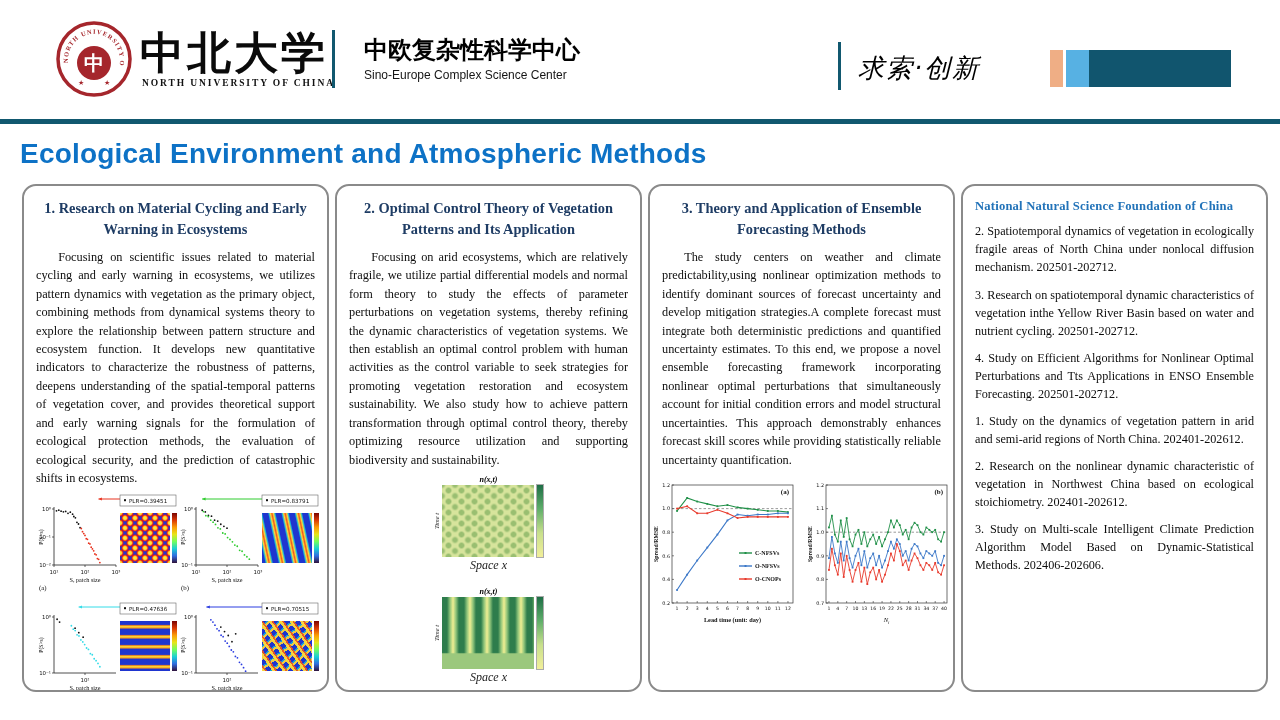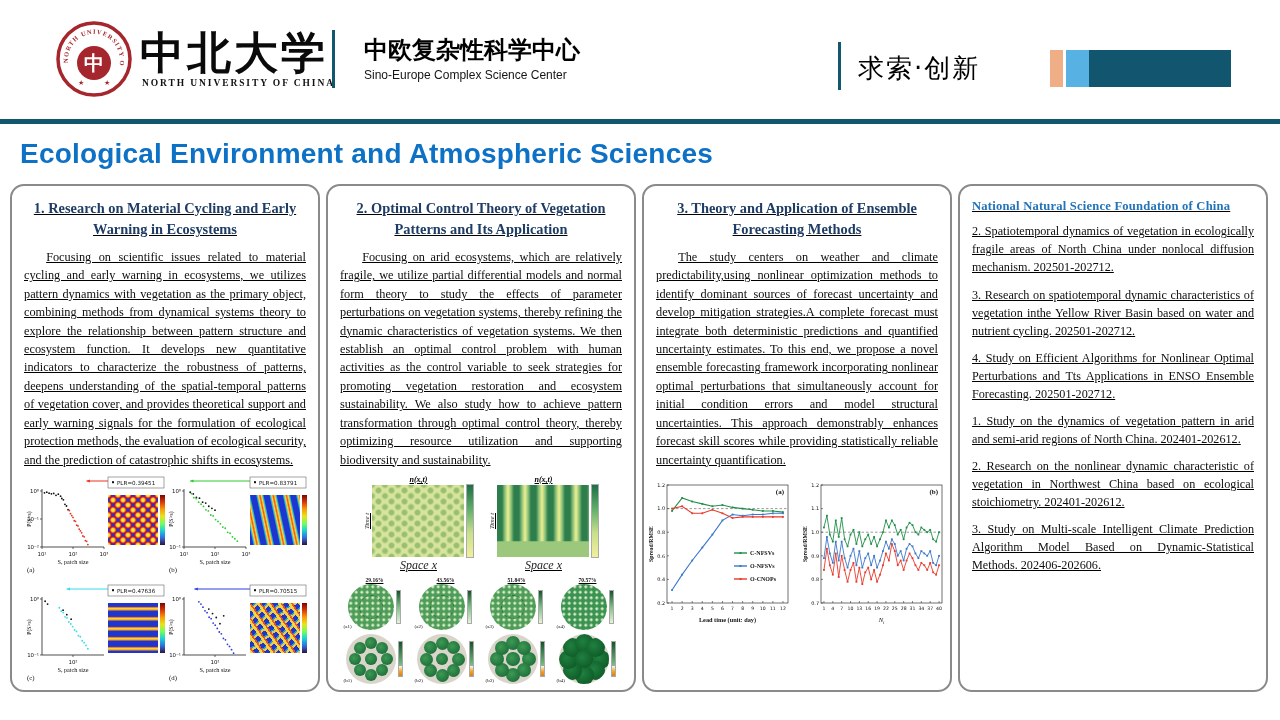--- a/index.html
+++ b/index.html
@@ -15,32 +15,32 @@
     font-family:"DejaVu Sans",sans-serif;letter-spacing:3px;}
   .uni-en{position:absolute;left:142px;top:78px;font-size:9.5px;font-weight:bold;letter-spacing:1.9px;color:#111;}
   .vdiv{position:absolute;width:3px;background:#11586f;}
   .vdiv1{left:332px;top:30px;height:58px;}
   .vdiv2{left:838px;top:42px;height:48px;}
   .center-cn{position:absolute;left:364px;top:34px;font-size:24px;font-weight:bold;color:#000;
     font-family:"DejaVu Sans",sans-serif;}
   .center-en{position:absolute;left:364px;top:68px;font-size:12px;color:#151515;
     font-family:"Liberation Sans",sans-serif;}
   .motto{position:absolute;left:858px;top:51px;font-size:26px;color:#000;letter-spacing:2px;
-    font-family:"DejaVu Sans",sans-serif;}
+    font-family:"DejaVu Sans",sans-serif;font-style:italic;}
   .blocks{position:absolute;left:1050px;top:50px;height:37px;display:flex;}
   .blk-peach{width:13px;background:#efae85;margin-right:3px;}
   .blk-blue{width:23px;background:#57b1e3;}
   .blk-teal{width:142px;background:#11556e;}
 
   
   .page-title{margin:14px 0 0 20px;font-size:28px;font-weight:bold;color:#0d72c6;
     font-family:"Liberation Sans",sans-serif;letter-spacing:.2px;}
 
   
-  .panels{display:flex;gap:6px;padding:0 12px 0 10px;margin-top:14px;text-decoration:underline;}
+  .panels{display:flex;gap:6px;padding:0 12px 0 22px;margin-top:14px;}
   .panel{flex:1;height:508px;border:2px solid #8a8a8a;border-radius:14px;background:#fff;
     padding:8px 12px;box-sizing:border-box;position:relative;overflow:hidden;}
   .panel h2{margin:4px 4px 8px;font-size:14.4px;line-height:1.45;text-align:center;color:#1e3c64;font-weight:bold;}
   .panel p.body{margin:0;font-size:12.3px;line-height:1.5;text-align:justify;text-justify:inter-word;
     text-indent:1.8em;color:#0d0d0d;}
 
   
   .fig1{margin-top:6px;display:grid;grid-template-columns:142px 142px;justify-content:space-between;row-gap:8px;}
   .pcell{position:relative;width:142px;height:100px;}
   .pcell svg{position:absolute;left:0;top:0;}
@@ -51,21 +51,21 @@
     background-image:radial-gradient(circle at 50% 50%, #ffe93a 0 1.4px, #ff6a1c 2.4px, #e01414 3.1px, rgba(224,20,20,0) 3.9px),
       radial-gradient(circle at 50% 50%, #ffe93a 0 1.4px, #ff6a1c 2.4px, #e01414 3.1px, rgba(224,20,20,0) 3.9px);
     background-size:10px 10px;background-position:0 0,5px 5px;}
   .pat-wavy{background:repeating-linear-gradient(78deg,#1f35cf 0 3px,#18b8d8 4px,#ffd93a 5.5px,#f2541c 7px,#ffd93a 8.5px,#18b8d8 10px,#1f35cf 11px 13px);}
   .pat-hstripes{background:repeating-linear-gradient(180deg,#1f35cf 0 3.4px,#f58a1c 4.6px,#ffe93a 5.8px,#f58a1c 7px,#1f35cf 8.2px 10px);}
   .pat-mixed{background-color:#1f35cf;
     background-image:repeating-linear-gradient(55deg, rgba(255,217,58,.95) 0 2.4px, rgba(242,84,28,.9) 2.4px 4px, rgba(0,0,0,0) 4px 8.5px),
       repeating-linear-gradient(-40deg, rgba(255,217,58,.9) 0 2.2px, rgba(24,184,216,.8) 2.2px 3.6px, rgba(0,0,0,0) 3.6px 8px);}
 
   
-  .st-row{display:flex;justify-content:center;gap:14px;margin-top:6px;}
+  .st-row{display:flex;justify-content:center;gap:14px;margin-top:6px;flex-direction:column;}
   .st-group{display:flex;flex-direction:column;align-items:center;}
   .st-title{font-size:8px;font-style:italic;font-weight:bold;}
   .st-main{display:flex;align-items:center;gap:2px;}
   .st-ylab{writing-mode:vertical-rl;transform:rotate(180deg);font-size:6.5px;font-style:italic;color:#222;}
   .hm{width:92px;height:72px;}
   .hm1{background-color:#d7e49c;
     background-image:radial-gradient(circle 5px at center, rgba(120,170,90,.65) 0 40%, rgba(120,170,90,0) 75%),
       radial-gradient(circle 5px at center, rgba(120,170,90,.65) 0 40%, rgba(120,170,90,0) 75%);
     background-size:13px 11px,13px 11px;background-position:0 0,6.5px 5.5px;}
   .hm2{background-color:#9fcc80;
@@ -130,21 +130,21 @@
     <div class="vdiv vdiv2"></div>
     <div class="motto">求索·创新</div>
     <div class="blocks">
       <span class="blk-peach"></span>
       <span class="blk-blue"></span>
       <span class="blk-teal"></span>
     </div>
   </header>
   <div class="rule"></div>
 
-  <h1 class="page-title">Ecological Environment and Atmospheric Sciences</h1>
+  <h1 class="page-title">Ecological Environment and Atmospheric Methods</h1>
 
   <main class="panels">
 
     <section class="panel">
       <h2>1. Research on Material Cycling and Early Warning in Ecosystems</h2>
       <p class="body">Focusing on scientific issues related to material cycling and early warning in ecosystems, we utilizes pattern dynamics with vegetation as the primary object, combining methods from dynamical systems theory to explore the relationship between pattern structure and ecosystem function. It develops new quantitative indicators to characterize the robustness of patterns, deepens understanding of the spatial-temporal patterns of vegetation cover, and provides theoretical support and early warning signals for the formulation of ecological protection methods, the evaluation of ecological security, and the prediction of catastrophic shifts in ecosystems.</p>
       <div class="fig1" id="fig-patch">
           <div class="pcell">
             <svg width="142" height="100" viewBox="0 0 142 100" font-family="DejaVu Sans,sans-serif">
               <line x1="62.48" y1="6" x2="105.08" y2="6" stroke="#e8321e" stroke-width="1"></line>

